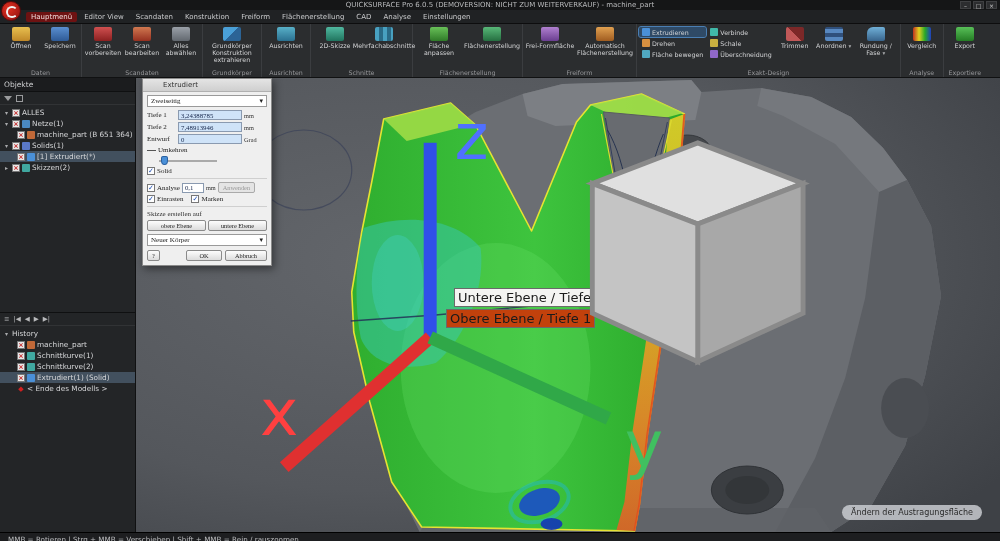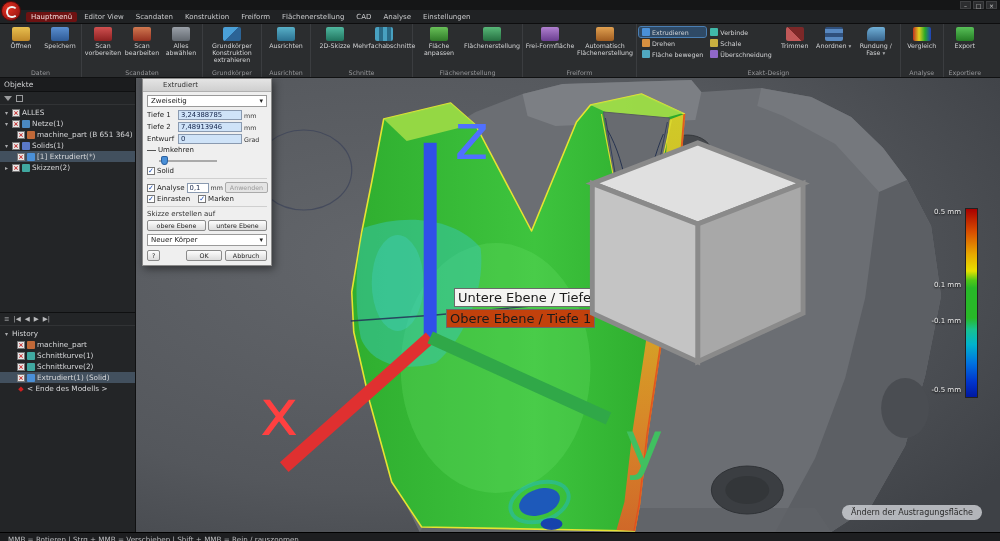--- a/index.html
+++ b/index.html
@@ -82,21 +82,21 @@
 
   
   .statusbar{height:12px;background:#1d1e20;border-top:1px solid #000;display:flex;align-items:center;
              padding:0 8px;font-size:7.2px;color:#bcbdbf;}
 
   
   .dialog{position:absolute;left:142px;top:78px;width:128px;background:#efefef;border:1px solid #8a8a8a;
           box-shadow:2px 3px 8px rgba(0,0,0,.45);z-index:50;font-size:7px;color:#222;}
   .dlg-title{height:12px;line-height:12px;padding:0 20px;background:linear-gradient(#e4e4e4,#cfcfcf);
              border-bottom:1px solid #b0b0b0;color:#333;}
-  .dlg-body{padding:3px 4px 4px;}
+  .dlg-body{padding:3px 4px 4px;font-family:Liberation Serif, serif;}
   .dlg-select{height:12px;background:#fff;border:1px solid #9a9a9a;display:flex;align-items:center;
               justify-content:space-between;padding:0 3px;margin-bottom:3px;box-sizing:border-box;}
   .dlg-row{display:flex;align-items:center;gap:2px;margin:2px 0;}
   .flabel{width:29px;flex:0 0 auto;}
   .fin{width:64px;height:10px;border:1px solid #8a9ab0;background:#cfe3f8;font-size:6.8px;
        font-family:inherit;padding:0 2px;box-sizing:border-box;color:#15254a;}
   .fin.small{width:22px;background:#fff;}
   .funit{font-size:6.3px;color:#333;}
   .cb{width:8px;height:8px;background:#fff;border:1px solid #777;box-sizing:border-box;font-size:7px;
       line-height:7px;text-align:center;color:#1f4fb4;flex:0 0 auto;}
@@ -114,20 +114,21 @@
   .group-label{margin-top:2px;color:#333;}
   .dlg-footer{display:flex;align-items:center;gap:3px;margin-top:4px;}
   .sp{flex:1;}
 </style>
 </head>
 <body>
 
 <div class="app">
 
   <div class="titlebar">
+    <span class="title-text">QUICKSURFACE Pro 6.0.5 (DEMOVERSION: NICHT ZUM WEITERVERKAUF) - machine_part</span>
     <div class="win-controls">
       <span class="win-btn">–</span>
       <span class="win-btn">□</span>
       <span class="win-btn">×</span>
     </div>
   </div>
   <div class="logo"></div>
 
   <div class="menubar">
     <span class="menu-item active">Hauptmenü</span>
@@ -458,29 +459,20 @@
           <circle cx="536" cy="168" r="6.5" fill="#e8d020" opacity="0.95"></circle>
           <circle cx="536" cy="168" r="3.5" fill="#1040d0"></circle>
         </g>
 
         <polyline points="215,243 300,237 396,228 470,220 552,212 660,206" fill="none" stroke="#233156" stroke-width="1.3" opacity="0.85"></polyline>
       </svg>
 
       <div class="vp-label vp-label-untere">Untere Ebene / Tiefe 2</div>
       <div class="vp-label vp-label-obere">Obere Ebene / Tiefe 1</div>
 
-      <div class="legend">
-        <div class="legend-labels">
-          <span style="top:4px;">0.5 mm</span>
-          <span style="top:77px;">0.1 mm</span>
-          <span style="top:113px;">-0.1 mm</span>
-          <span style="top:182px;">-0.5 mm</span>
-        </div>
-        <div class="legend-bar"></div>
-      </div>
 
       <svg class="axes" viewBox="0 0 78 56">
         <line x1="22" y1="32" x2="22" y2="8" stroke="#3050e8" stroke-width="1.6"></line>
         <line x1="22" y1="32" x2="4" y2="48" stroke="#e03030" stroke-width="1.6"></line>
         <line x1="22" y1="32" x2="44" y2="42" stroke="#30a848" stroke-width="1.6"></line>
         <text x="25" y="10" font-size="8" fill="#5070ff">z</text>
         <text x="1" y="44" font-size="8" fill="#ff4040">x</text>
         <text x="46" y="48" font-size="8" fill="#40c060">y</text>
         <g>
           <polygon points="55,8 68,13 55,18 42,13" fill="#e0e0e0" stroke="#8a8a8a" stroke-width="0.6"></polygon>

